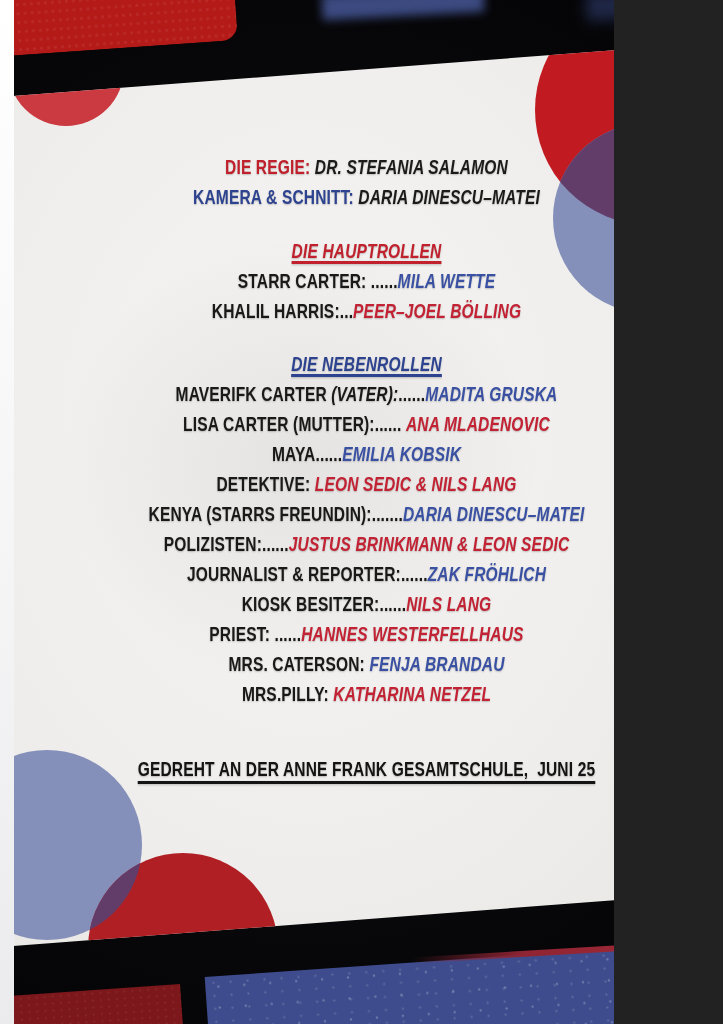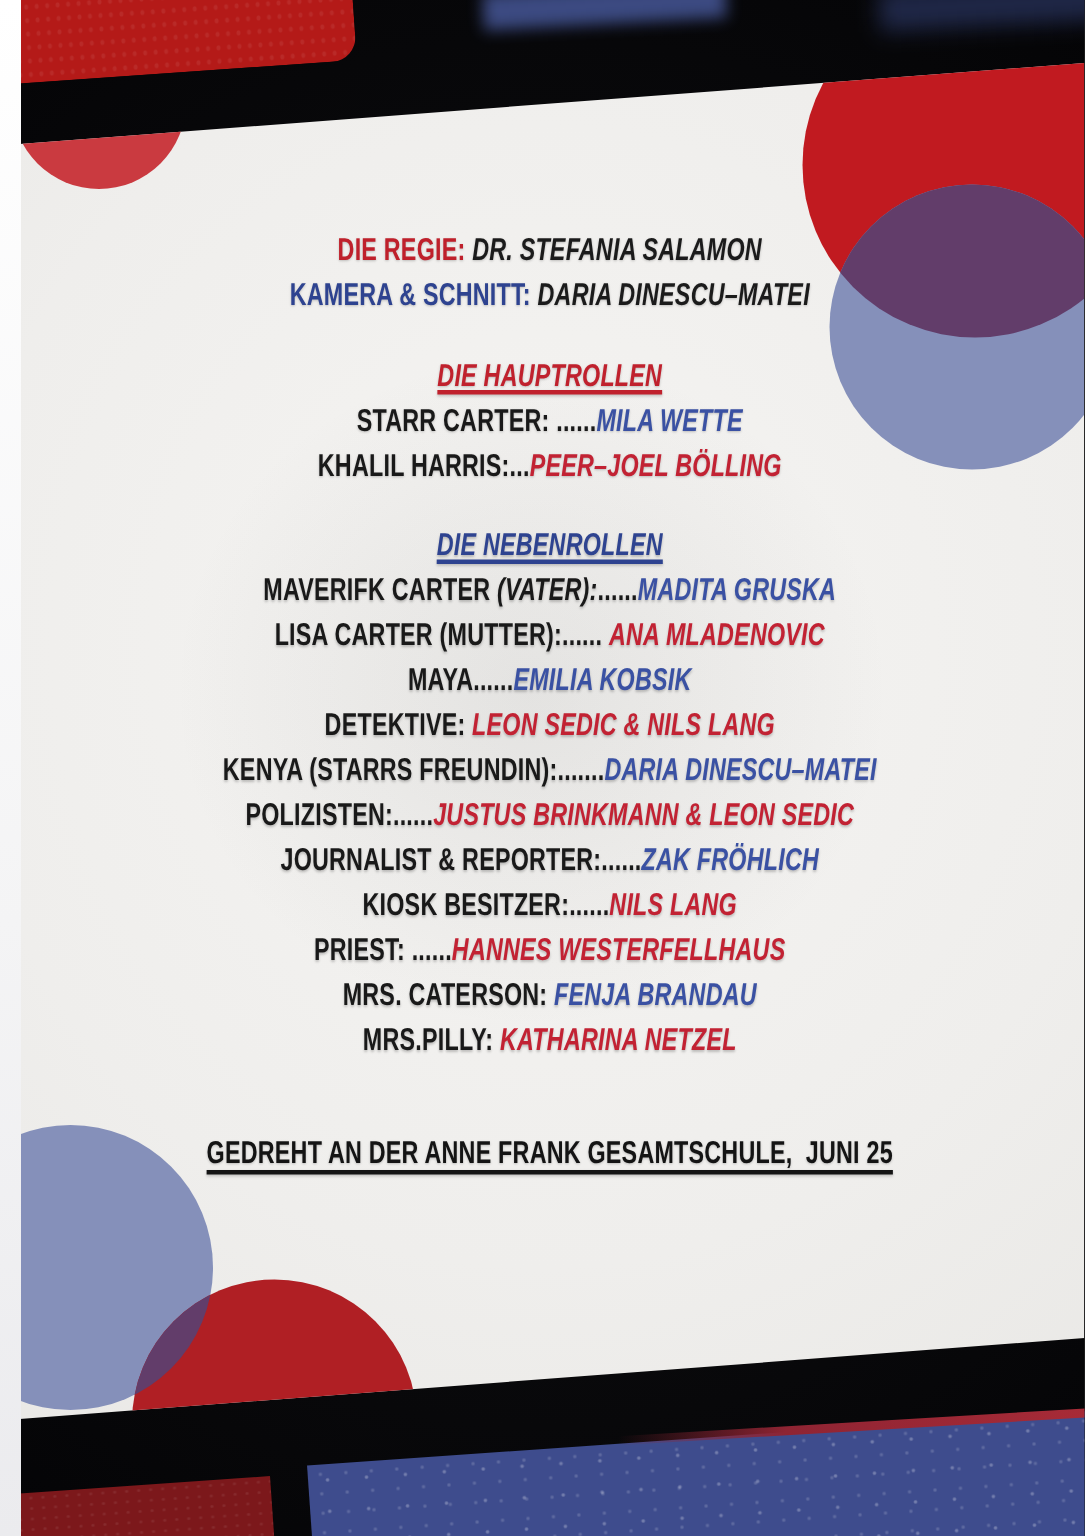--- a/index.html
+++ b/index.html
@@ -1,17 +1,17 @@
 <!DOCTYPE html>
 <html><head>
 <meta charset="utf-8">
 <style>
   html,body{margin:0;padding:0;background:#222;}
   .canvas{
-    position:relative;width:723px;height:1024px;overflow:hidden;
+    position:relative;width:614px;height:1024px;overflow:hidden;
     font-family:"Liberation Sans",sans-serif;
   }
   
   .backdrop{
     position:absolute;inset:0;z-index:1;
     background:radial-gradient(circle at 50% 50%, #111114 0%, #0a0a0c 55%, #040406 100%);
   }
   
   .patch{position:absolute;z-index:2;}
   .patch-red-tl{

